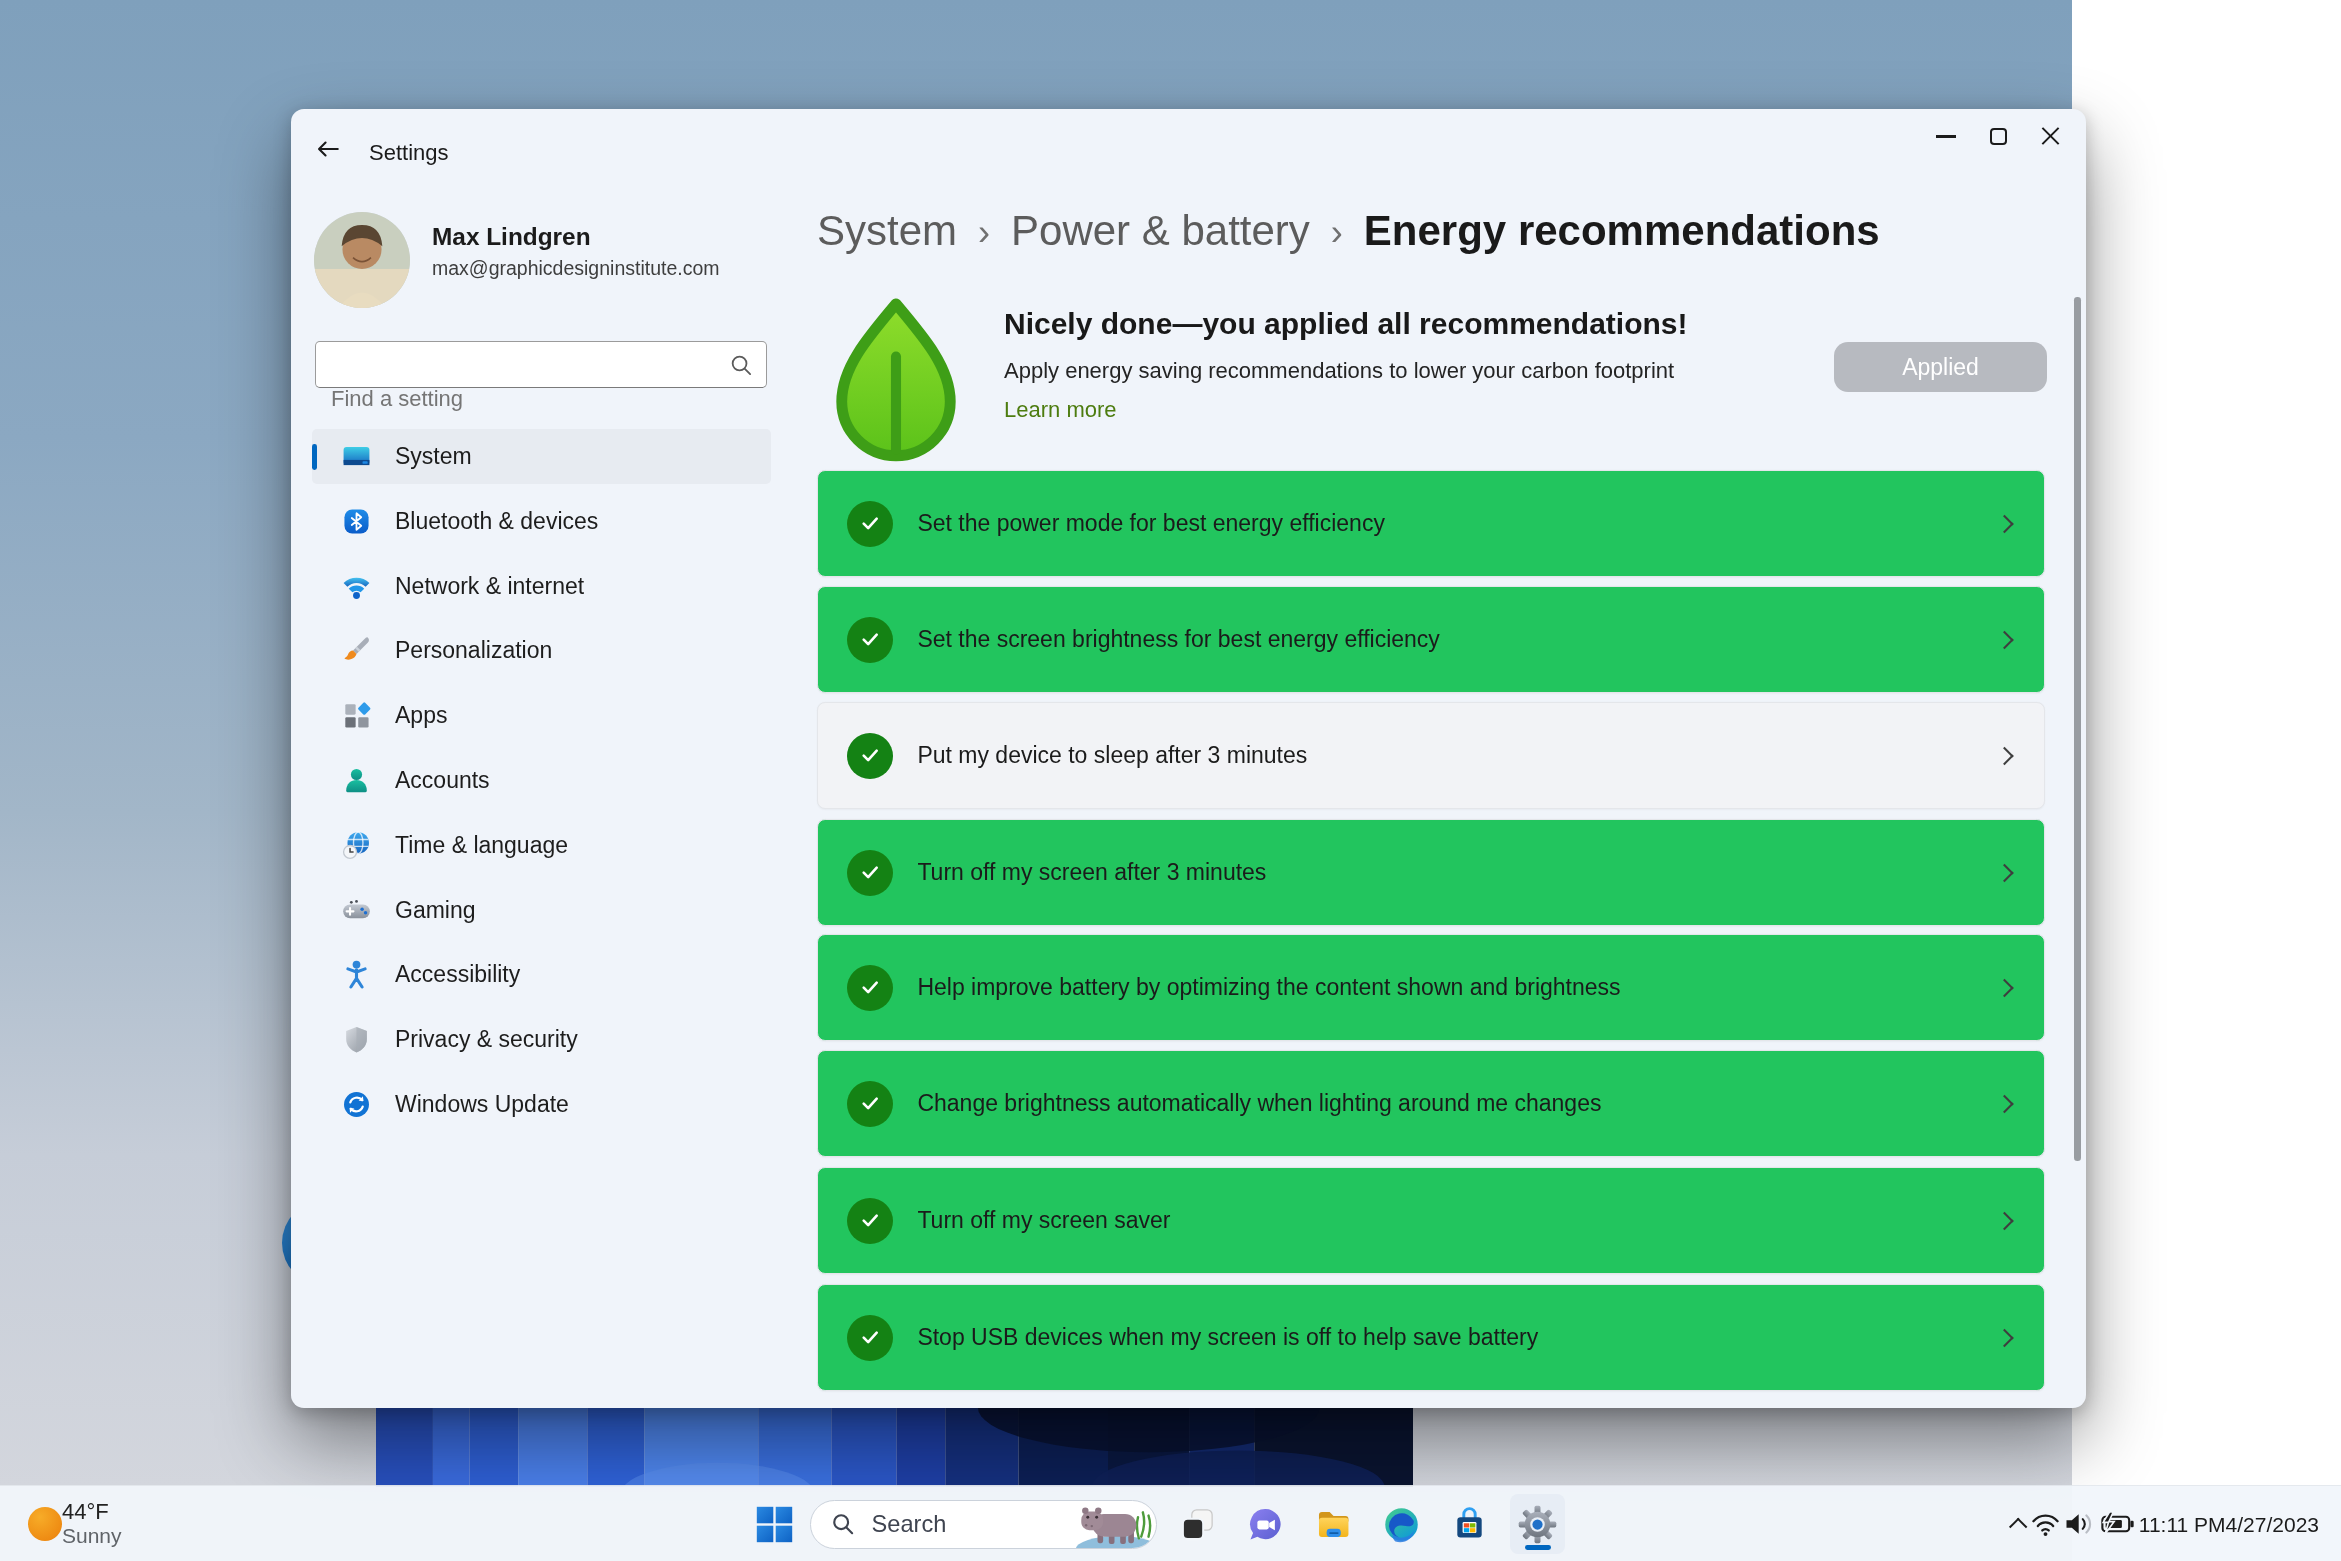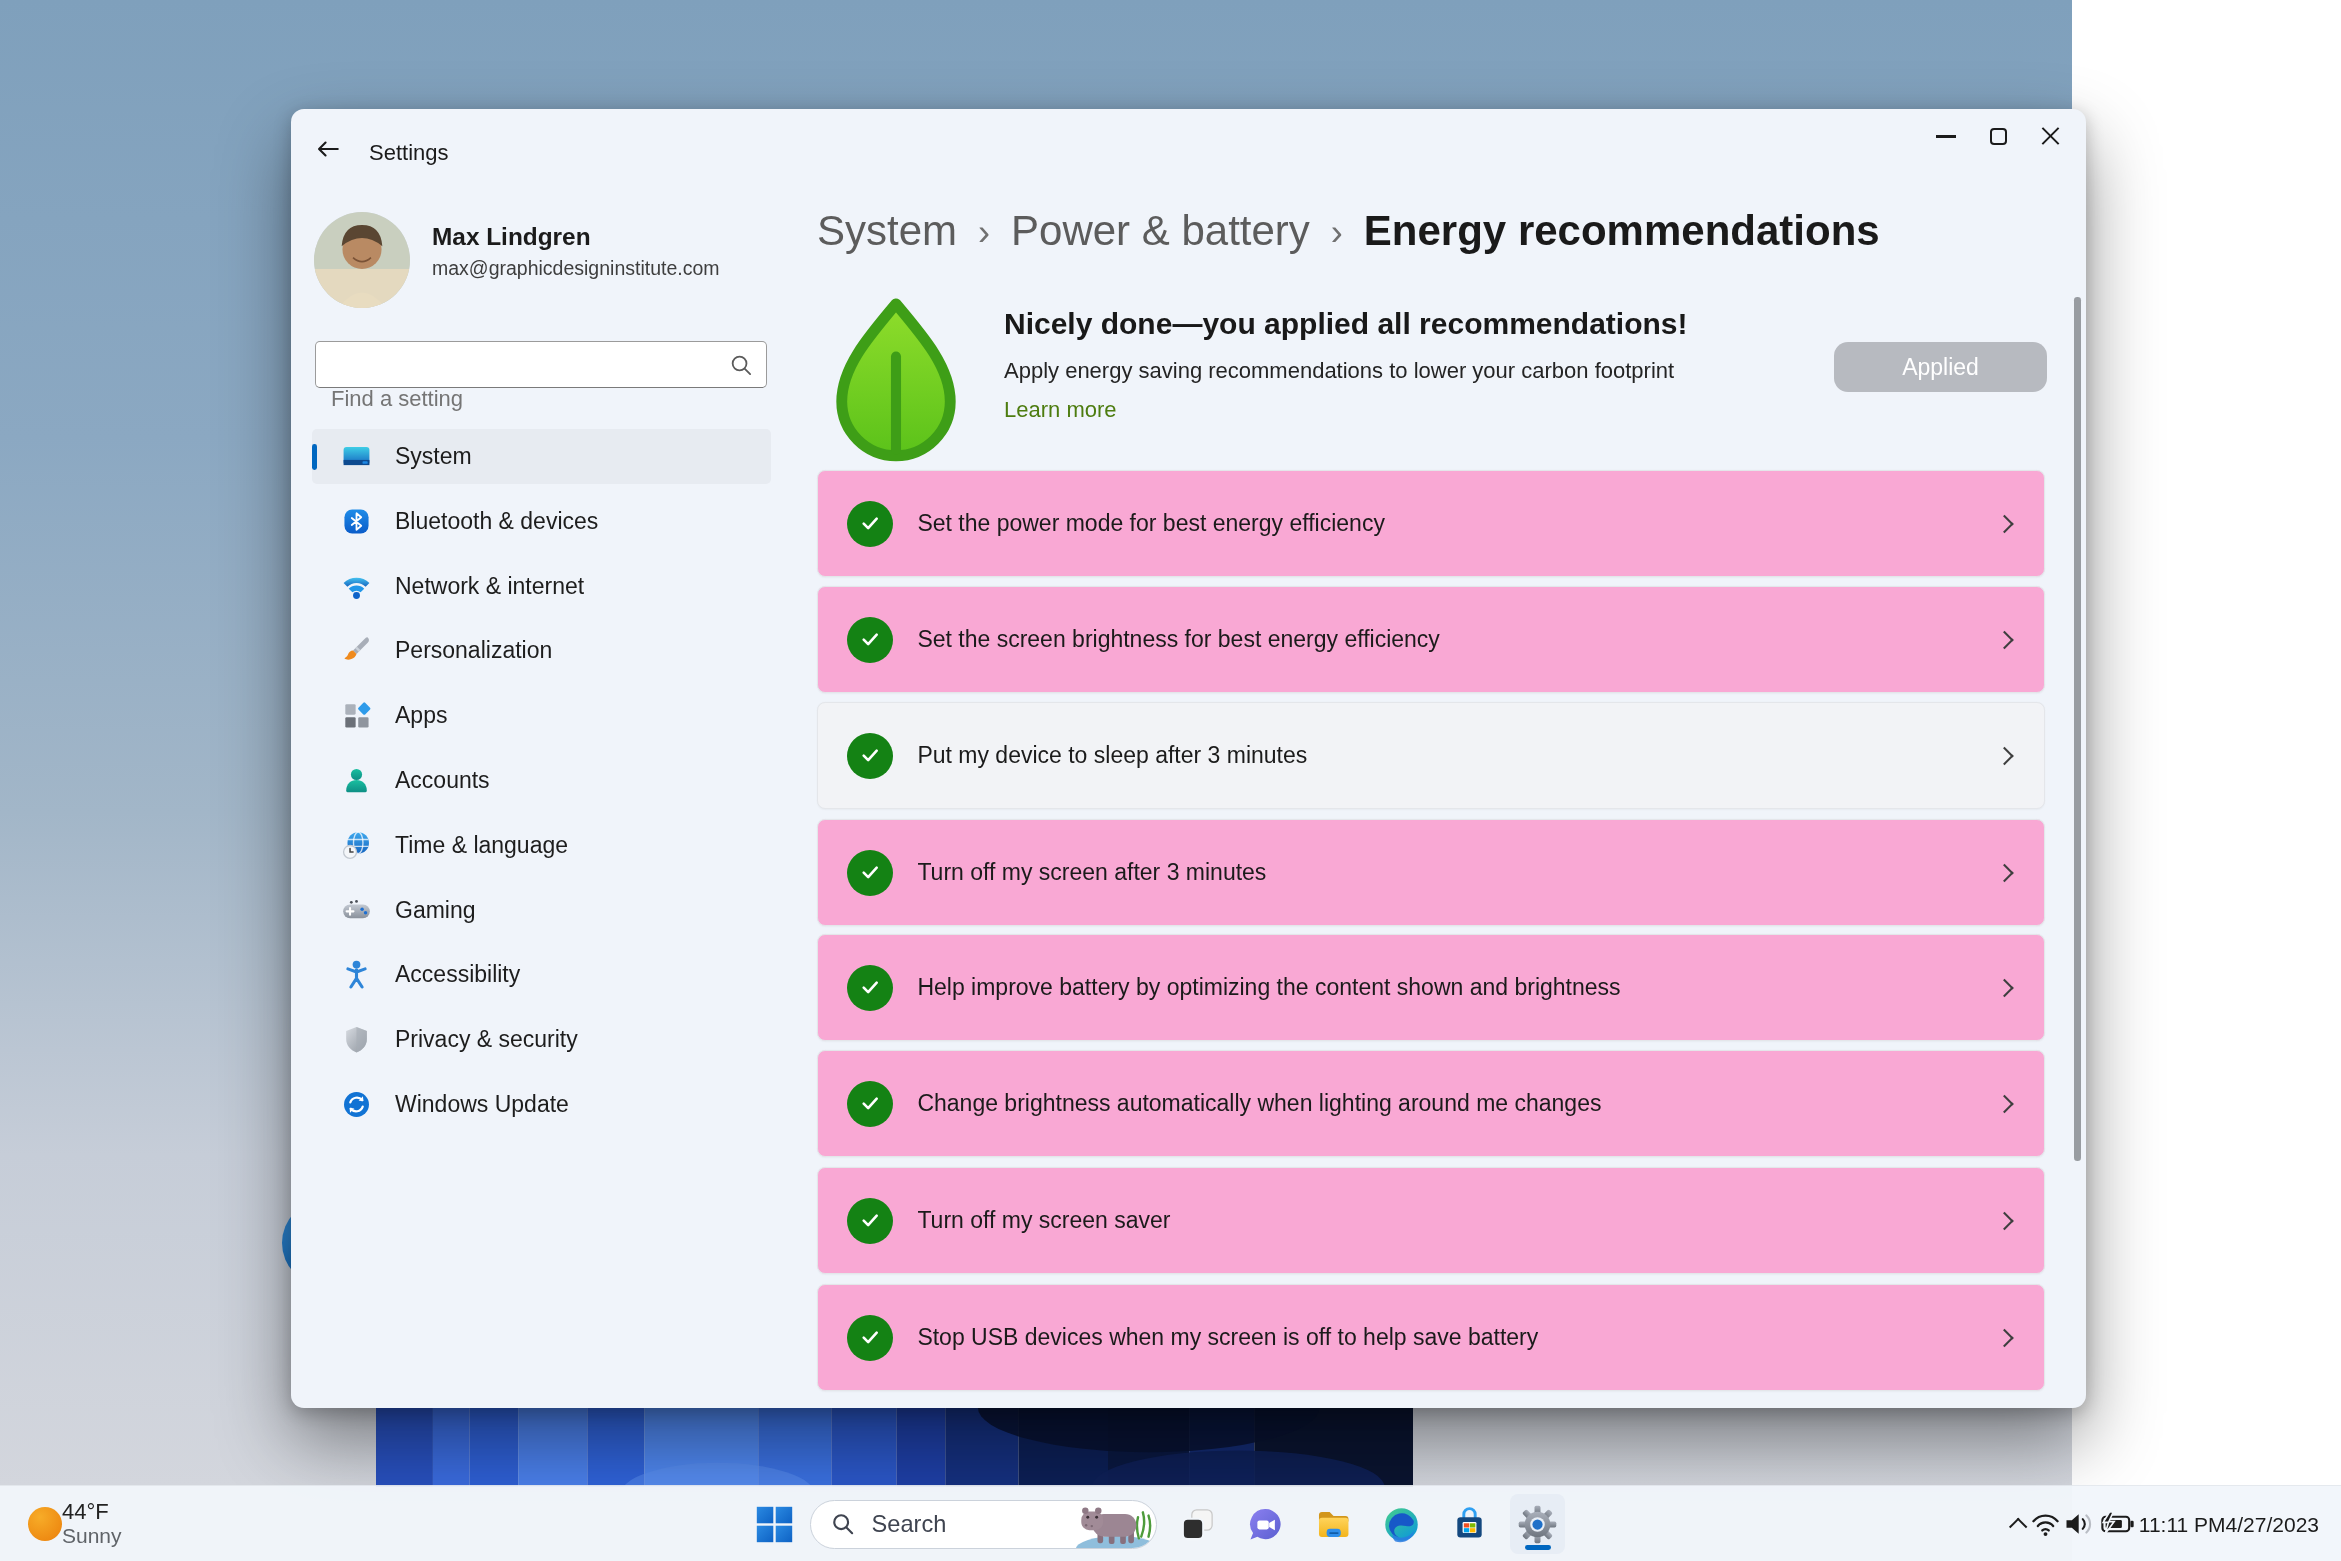--- a/index.html
+++ b/index.html
@@ -58,21 +58,21 @@
   .crumb { color:#5c5c5c; } .crumb.current { color:#1a1a1a; font-weight:bold; }
   .crumb-sep { color:#707070; font-size:36px; margin:0 21px; }
 
   .hero-leaf { position:absolute; left:543px; top:184px; width:124px; height:169px; }
   .hero-title { position:absolute; left:713px; top:198px; font-size:30px; font-weight:bold; color:#191919; }
   .hero-sub { position:absolute; left:713px; top:249px; font-size:22px; color:#242424; }
   .hero-link { position:absolute; left:713px; top:288px; font-size:22px; color:#4d7c0f; }
   .applied-btn { position:absolute; left:1543px; top:233px; width:213px; height:50px; border-radius:14px;
     background:#B7BAC0; color:#fff; font-size:23px; display:flex; align-items:center; justify-content:center; }
 
-  .rec-row { position:absolute; left:526px; width:1228px; height:107px; background:#f9a8d4;
+  .rec-row { position:absolute; left:526px; width:1228px; height:107px; background:#22c55e;
     border:0.8px solid #E4E6EA; border-radius:8.1px; box-shadow:0 0.8px 1.6px rgba(0,0,0,.04);
     display:flex; align-items:center; }
   .rec-row.hover { background:#F2F3F6; }
   .check { width:46px; height:46px; border-radius:50%; background:#148214; margin-left:29px; flex:0 0 46px;
     display:flex; align-items:center; justify-content:center; }
   .rec-label { margin-left:24.4px; font-size:23px; color:#1b1b1b; }
   .chev { position:absolute; right:33px; top:50%; width:13px; height:13px;
     border-top:2.1px solid #3e3e3e; border-right:2.1px solid #3e3e3e;
     transform:translateY(-50%) rotate(45deg); }
 

